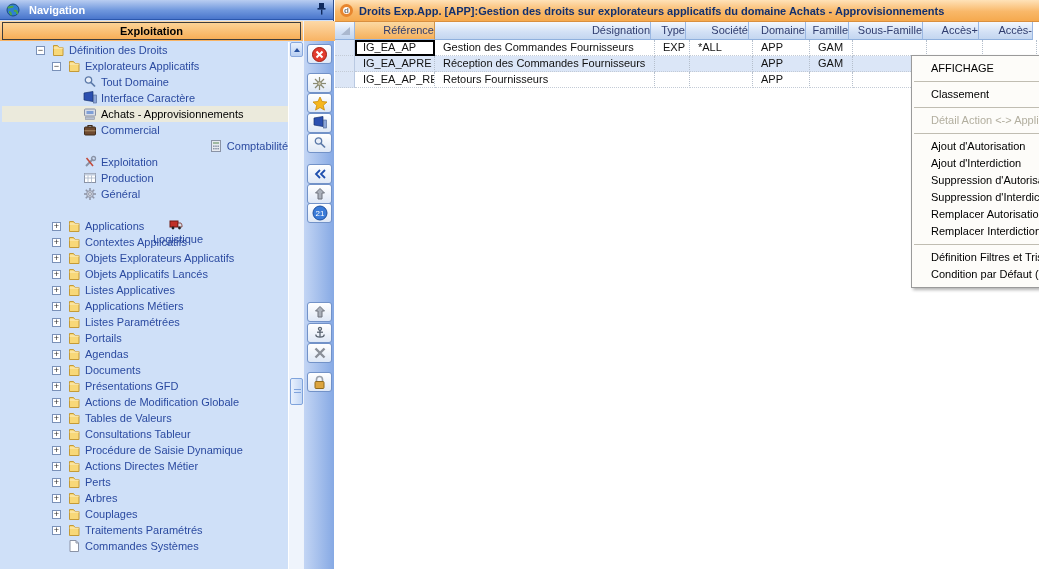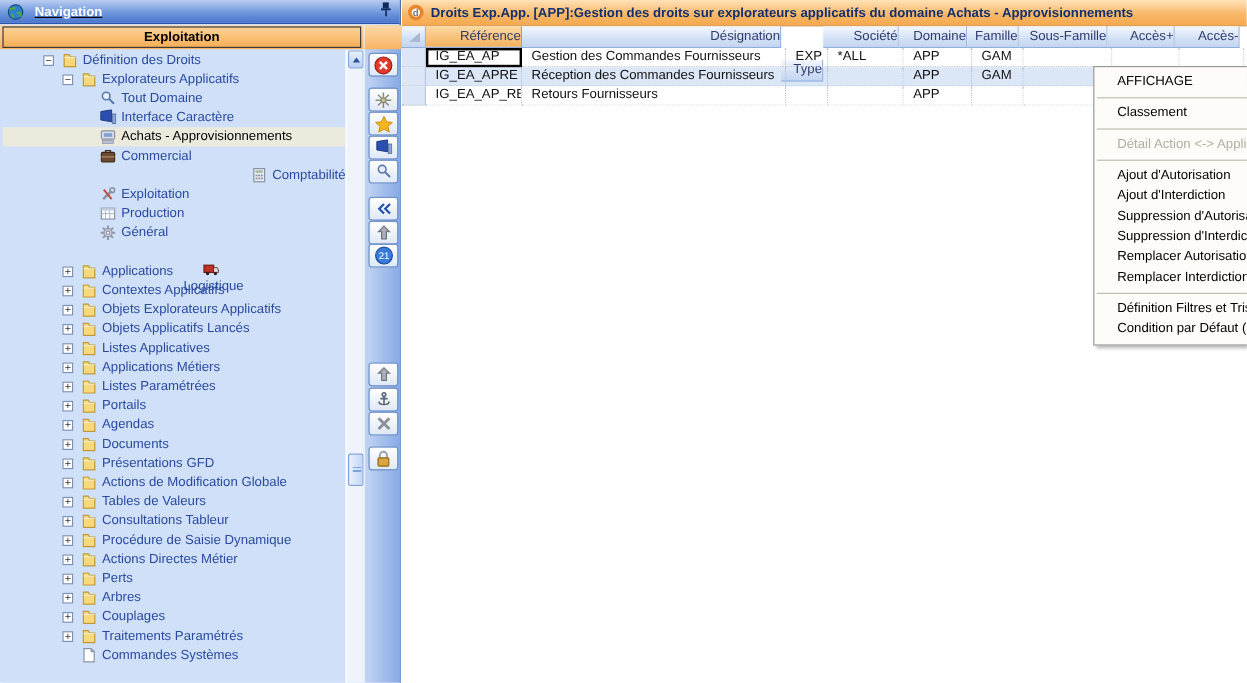--- a/index.html
+++ b/index.html
@@ -4,21 +4,21 @@
 <style>
   * { box-sizing: border-box; }
   html,body { margin:0; padding:0; }
   body {
     width:1039px; height:569px; position:relative; overflow:hidden;
     font-family:"Liberation Sans", sans-serif; font-size:11px; background:#fff;
   }
 
   
   #left-panel { position:absolute; left:0; top:0; width:334px; height:569px;
-    background:#cfe0f8; border-right:1px solid #30508f;text-decoration:underline; }
+    background:#cfe0f8; border-right:1px solid #30508f; }
   .titlebar { height:20px;
     background:linear-gradient(#b9cdf1,#6f97dd 55%,#4a76cc);
     border-bottom:1px solid #2b57ae;
     display:flex; align-items:center; gap:5px; padding:0 6px;
     color:#fff; font-weight:bold; }
   .titlebar .grow { flex:1; }
 
   .exploit-row { position:absolute; left:0; top:21px; width:334px; height:20px;
     background:linear-gradient(#fdd9a8,#f8b363); }
   .exploit-box { position:absolute; left:2px; top:1px; width:299px; height:18px;
@@ -638,21 +638,21 @@
       <span>Droits Exp.App. [APP]:Gestion des droits sur explorateurs applicatifs du domaine Achats - Approvisionnements</span>
     </div>
     <div id="grid-header">
         <div class="hcell corner" style="width: 20px;">
           <svg width="13" height="13" viewBox="0 0 13 13">
             <polygon points="11,2 11,10 2,10" fill="#aab8cf"></polygon>
           </svg>
         </div>
         <div class="hcell sorted" style="width: 80px;"><span>Référence</span></div>
         <div class="hcell" style="width: 216px;"><span>Désignation</span></div>
-        <div class="hcell" style="width: 35px; margin-top: 28px;"><span>Type</span></div>
+        <div class="hcell" style="width: 35px;"><span>Type</span></div>
         <div class="hcell" style="width: 63px;"><span>Société</span></div>
         <div class="hcell" style="width: 57px;"><span>Domaine</span></div>
         <div class="hcell" style="width: 43px;"><span>Famille</span></div>
         <div class="hcell" style="width: 74px;"><span>Sous-Famille</span></div>
         <div class="hcell" style="width: 56px;"><span>Accès+</span></div>
         <div class="hcell" style="width: 54px;"><span>Accès-</span></div>
       </div>
     <div id="grid-rows">
         <div class="grow-line">
           <div class="gcell selector" style="width: 20px;"></div>

